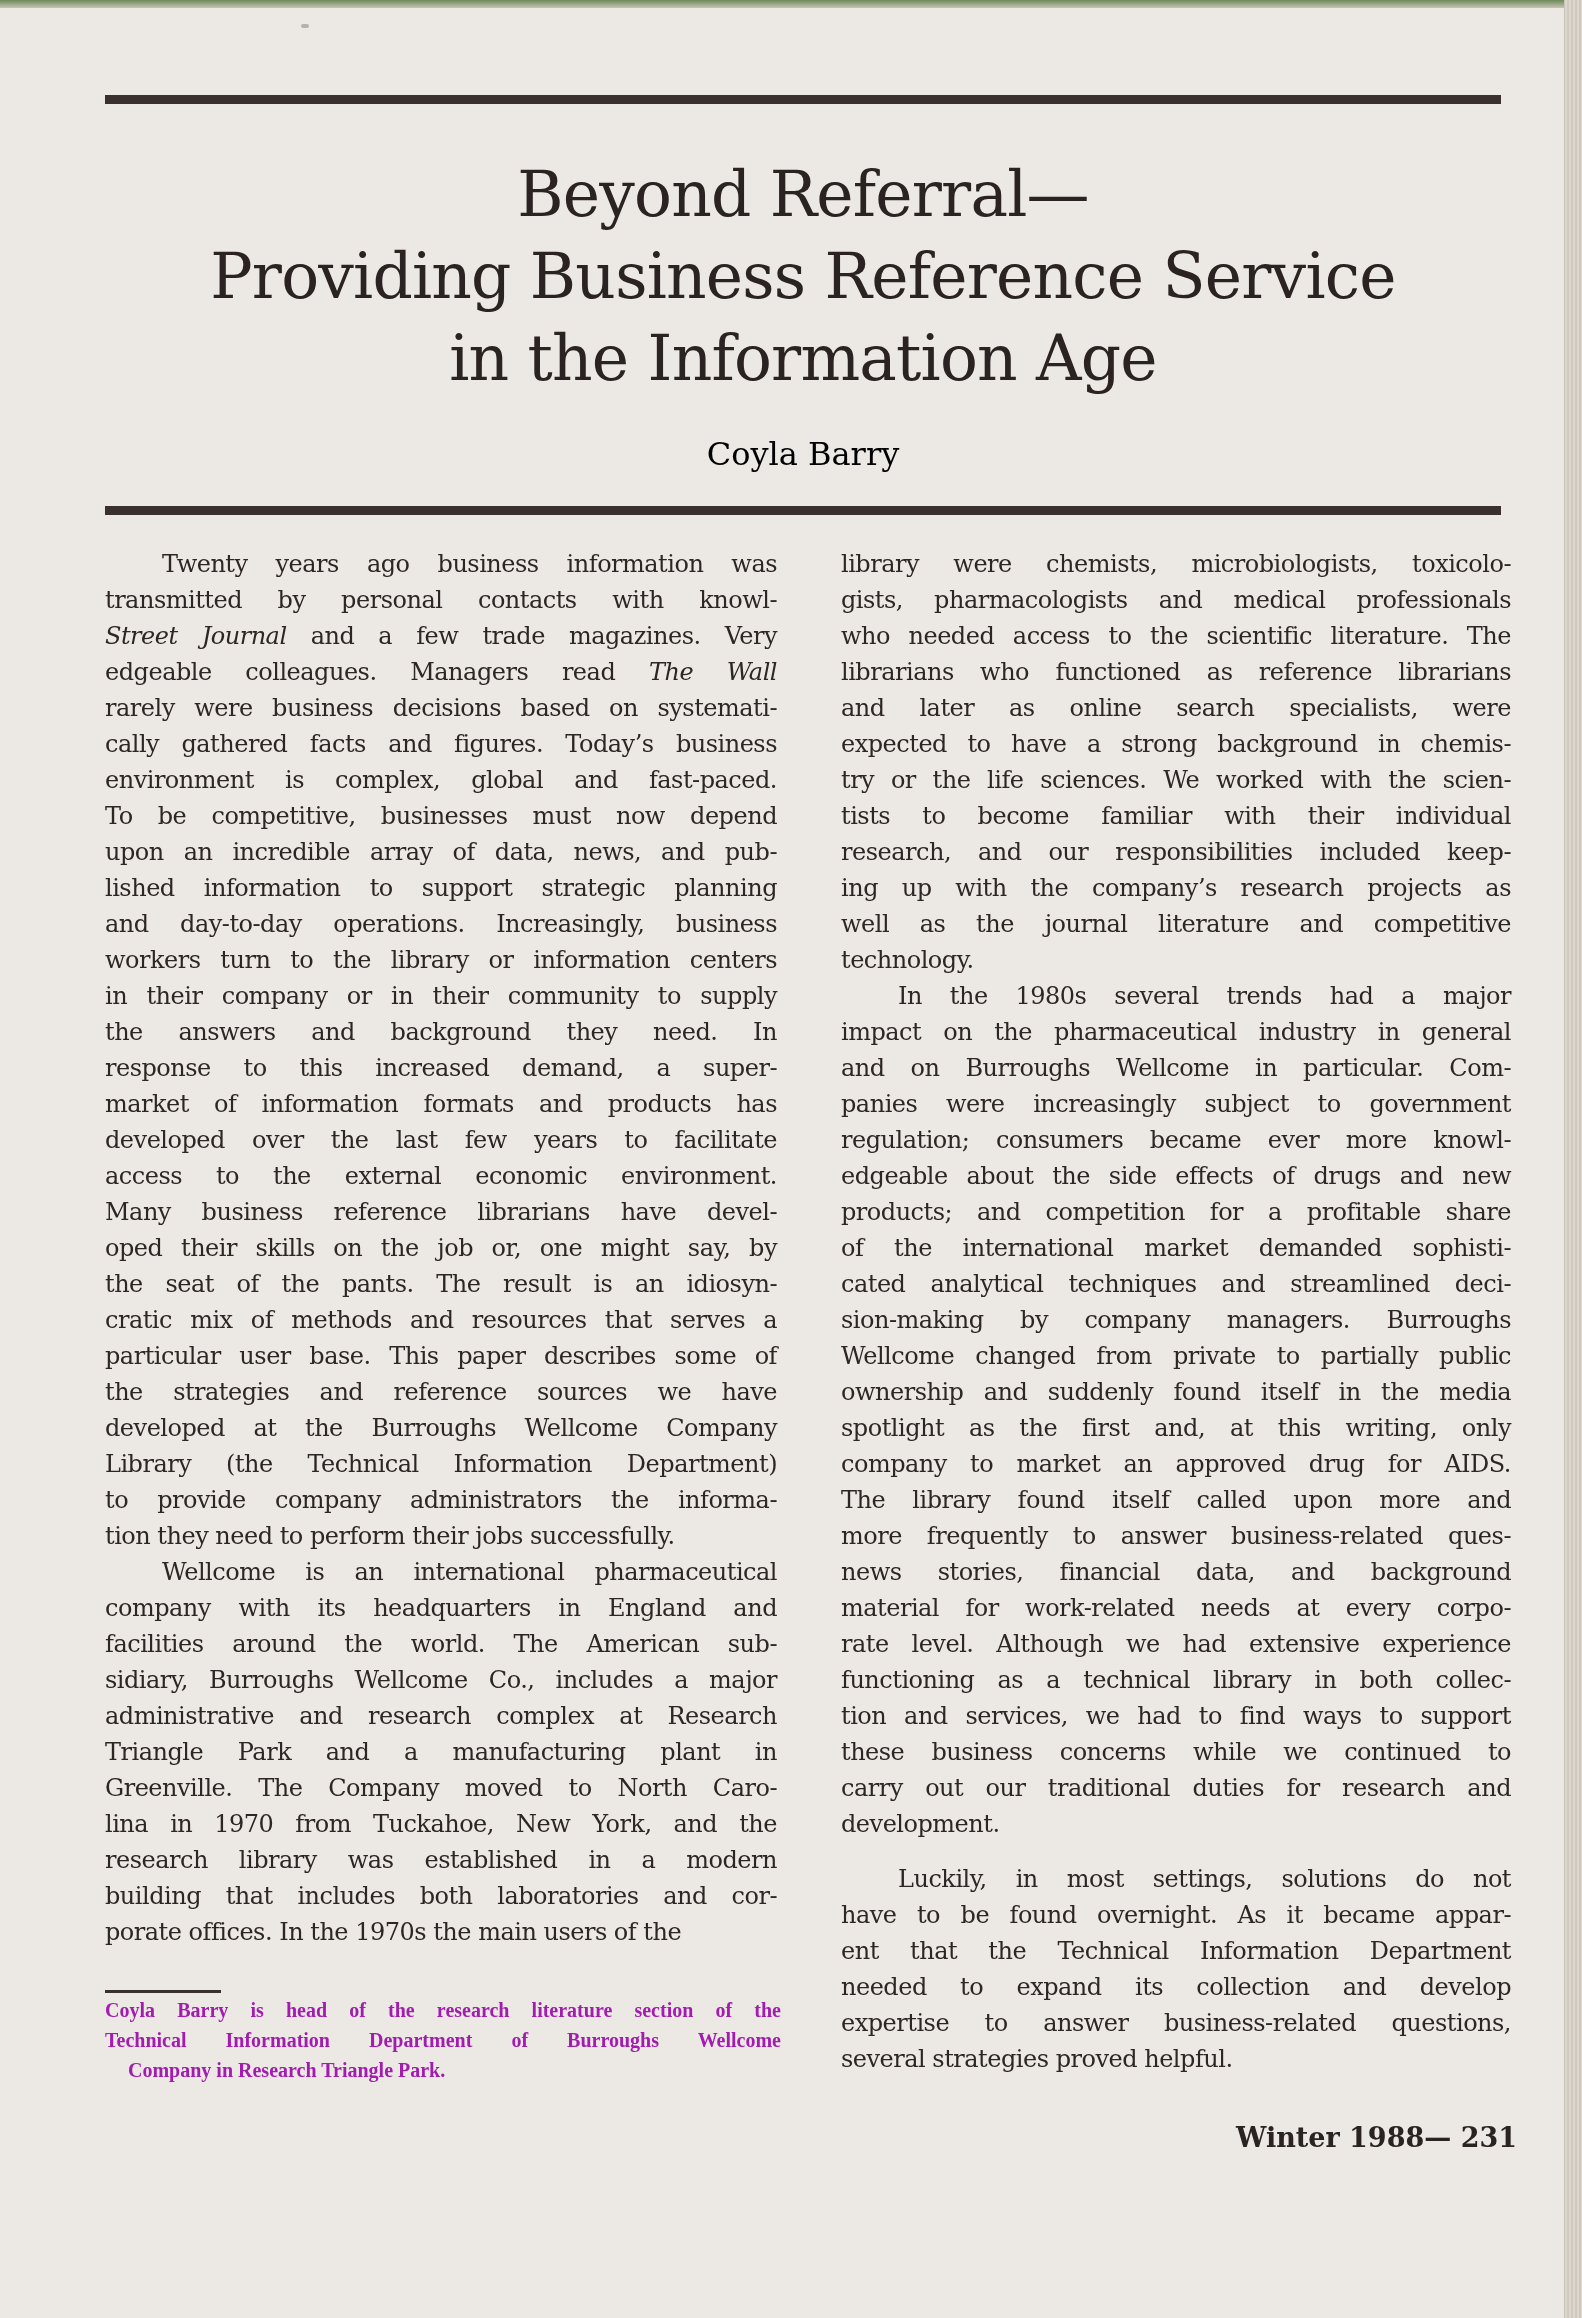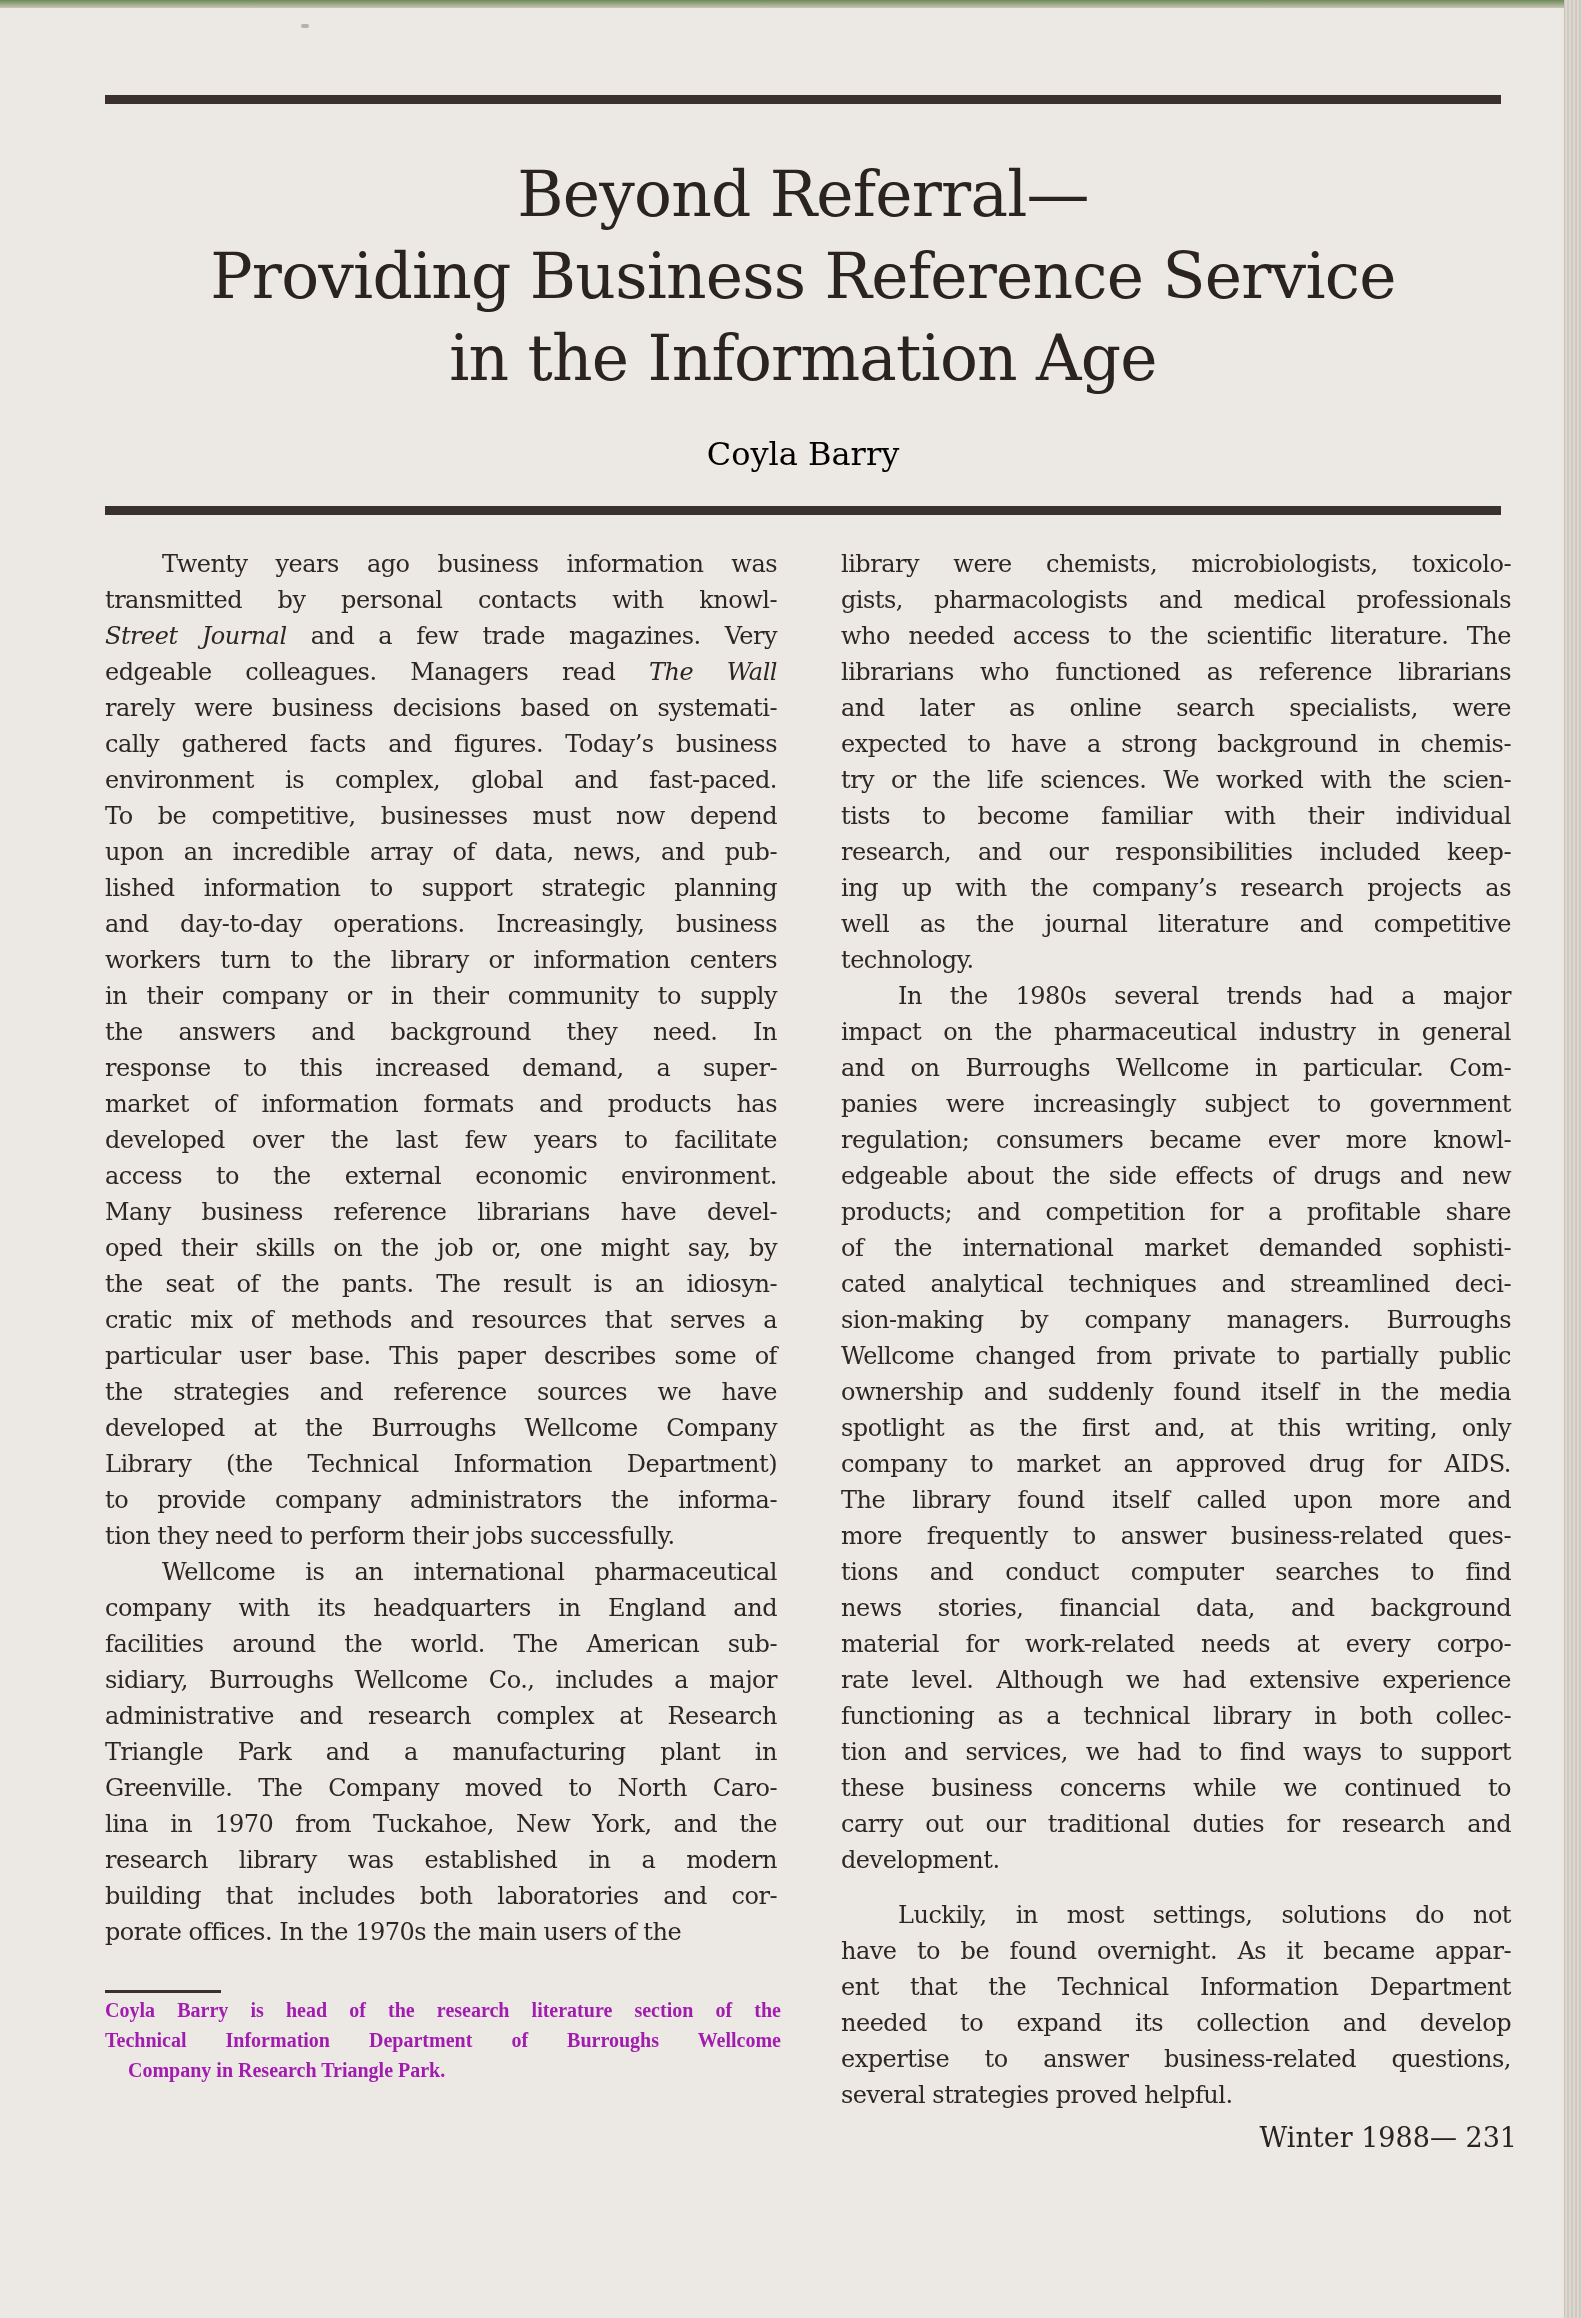--- a/index.html
+++ b/index.html
@@ -29,21 +29,21 @@
   .col.left { left: 105px; }
   .col.right { left: 841px; width: 670px; }
   .col p { margin: 0; }
   .col .ln { display: block; text-align: justify; text-align-last: justify; white-space: nowrap; }
   .col .ln.last { text-align-last: left; }
   em { font-style: italic; }
   .foot-rule { position: absolute; left: 105px; top: 1990px; width: 116px; height: 3.2px; background: #3a302d; }
   .footnote { position: absolute; left: 105px; top: 1995px; width: 676px; font-family: "Liberation Serif", serif; font-weight: bold; font-size: 20px; line-height: 30px; color: #a21caf; }
   .footnote .ln { display: block; text-align: justify; text-align-last: justify; white-space: nowrap; }
   .footnote .ln.last { text-align-last: left; margin-left: 23px; }
-  .folio { position: absolute; right: 65px; top: 2120px; font-size: 27px; line-height: 35px; color: #2b2321; }
+  .folio { position: absolute; right: 65px; top: 2120px; font-size: 27px; line-height: 35px; color: #2b2321; font-weight: bold; }
 </style>
 </head>
 <body>
 
 <div class="top-band"></div>
 <div class="page-edge"></div>
 <div class="speck"></div>
 
 <div class="rule top"></div>
 
@@ -127,21 +127,20 @@
       <span class="ln">products; and competition for a profitable share</span>
       <span class="ln">of the international market demanded sophisti-</span>
       <span class="ln">cated analytical techniques and streamlined deci-</span>
       <span class="ln">sion-making by company managers. Burroughs</span>
       <span class="ln">Wellcome changed from private to partially public</span>
       <span class="ln">ownership and suddenly found itself in the media</span>
       <span class="ln">spotlight as the first and, at this writing, only</span>
       <span class="ln">company to market an approved drug for AIDS.</span>
       <span class="ln">The library found itself called upon more and</span>
       <span class="ln">more frequently to answer business-related ques-</span>
-      <span class="ln">tions and conduct computer searches to find</span>
       <span class="ln">news stories, financial data, and background</span>
       <span class="ln">material for work-related needs at every corpo-</span>
       <span class="ln">rate level. Although we had extensive experience</span>
       <span class="ln">functioning as a technical library in both collec-</span>
       <span class="ln">tion and services, we had to find ways to support</span>
       <span class="ln">these business concerns while we continued to</span>
       <span class="ln">carry out our traditional duties for research and</span>
       <span class="ln last">development.</span>
     </p>
     <p>

